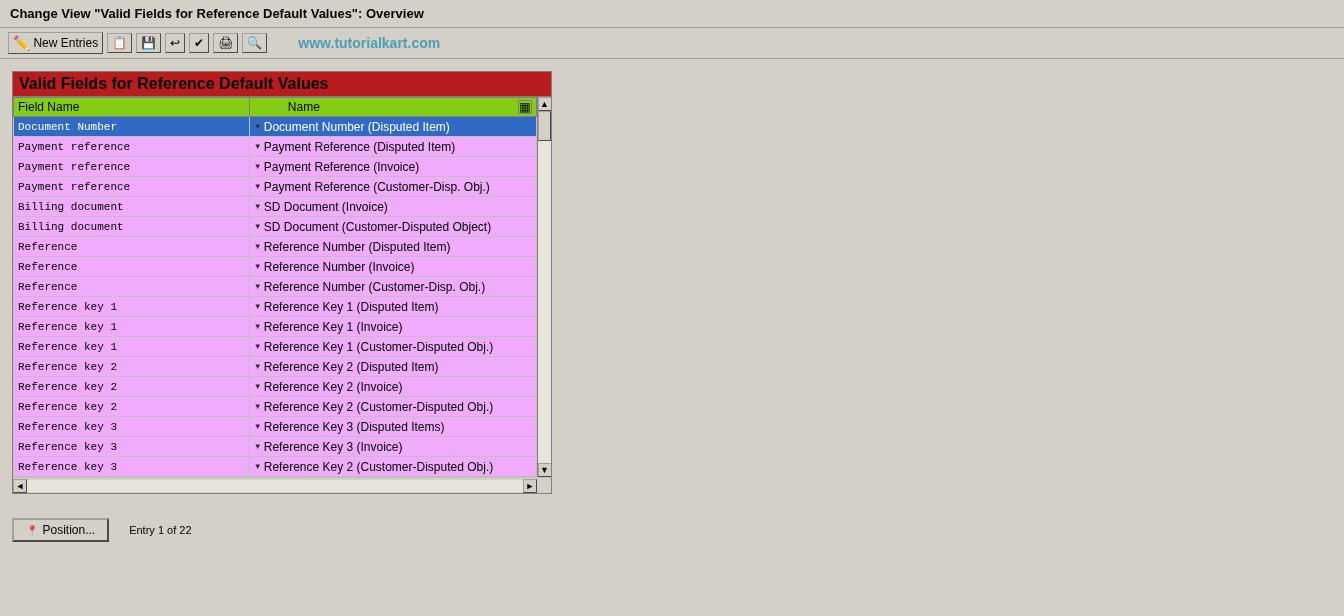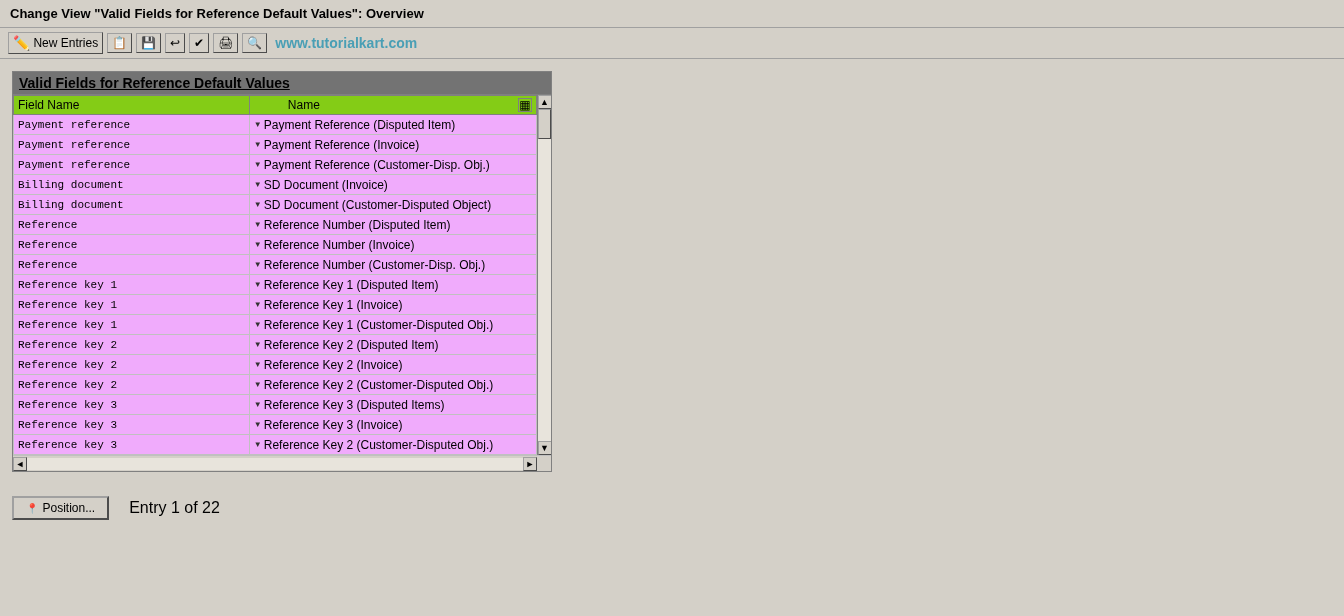--- a/index.html
+++ b/index.html
@@ -30,40 +30,39 @@
       background: #d4d0c8;
       border: 1px outset #a0a0a0;
       padding: 2px 4px;
       cursor: pointer;
       display: flex;
       align-items: center;
       gap: 3px;
       font-size: 12px;
     }
     .toolbar-watermark {
-      margin-left: 4px;
+      margin-left: 27px;
       color: #4a9fb5;
       font-size: 14px;
       font-weight: bold;
     }
     .main-content {
       padding: 12px;
     }
     .panel {
       background: #fff;
       border: 1px solid #808080;
       width: 540px;
     }
     .panel-title {
-      background: #737373;
+      background: #b91c1c;
       padding: 3px 6px;
-      font-size: 14px;
+      font-size: 16px;
       font-weight: bold;
       border-bottom: 1px solid #808080;
-      text-decoration: underline;
     }
     .table-container {
       overflow: hidden;
     }
     table {
       width: 100%;
       border-collapse: collapse;
       font-size: 12px;
     }
     .col-header-row th {
@@ -176,21 +175,21 @@
       background: #d4d0c8;
       border: 2px outset #a0a0a0;
       padding: 3px 12px;
       font-size: 12px;
       cursor: pointer;
       display: flex;
       align-items: center;
       gap: 4px;
     }
     .entry-info {
-      font-size: 16px;
+      font-size: 11px;
     }
   </style>
 </head>
 <body>
 
 <div class="title-bar">
   <span>Change View "Valid Fields for Reference Default Values": Overview</span>
 </div>
 
 <div class="toolbar">
@@ -231,20 +230,29 @@
                 <th class="field-col">
                   <span>Field Name</span>
                 </th>
                 <th class="name-col">
                   <span>Name</span>
                   <span style="float:right;cursor:pointer;border:1px solid #808080;width:14px;height:14px;display:inline-flex;align-items:center;justify-content:center;">▦</span>
                 </th>
               </tr>
             </thead>
             <tbody id="table-body">
+            <tr class="table-row selected">
+                  <td class="field-cell">Document Number</td>
+                  <td class="name-cell">
+                    <div class="name-cell-inner">
+                      <span class="dropdown-arrow">▼</span>
+                      <span>Document Number (Disputed Item)</span>
+                    </div>
+                  </td>
+                </tr>
                 <tr class="table-row">
                   <td class="field-cell">Payment reference</td>
                   <td class="name-cell">
                     <div class="name-cell-inner">
                       <span class="dropdown-arrow">▼</span>
                       <span>Payment Reference (Disputed Item)</span>
                     </div>
                   </td>
                 </tr>
                 <tr class="table-row">

